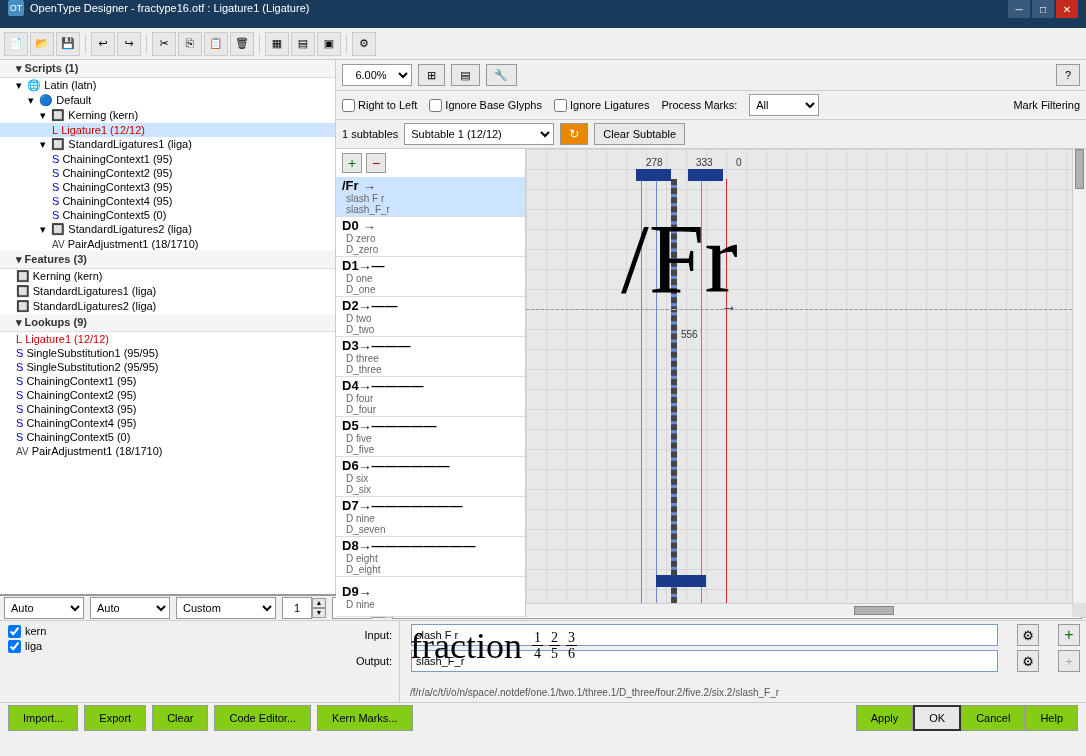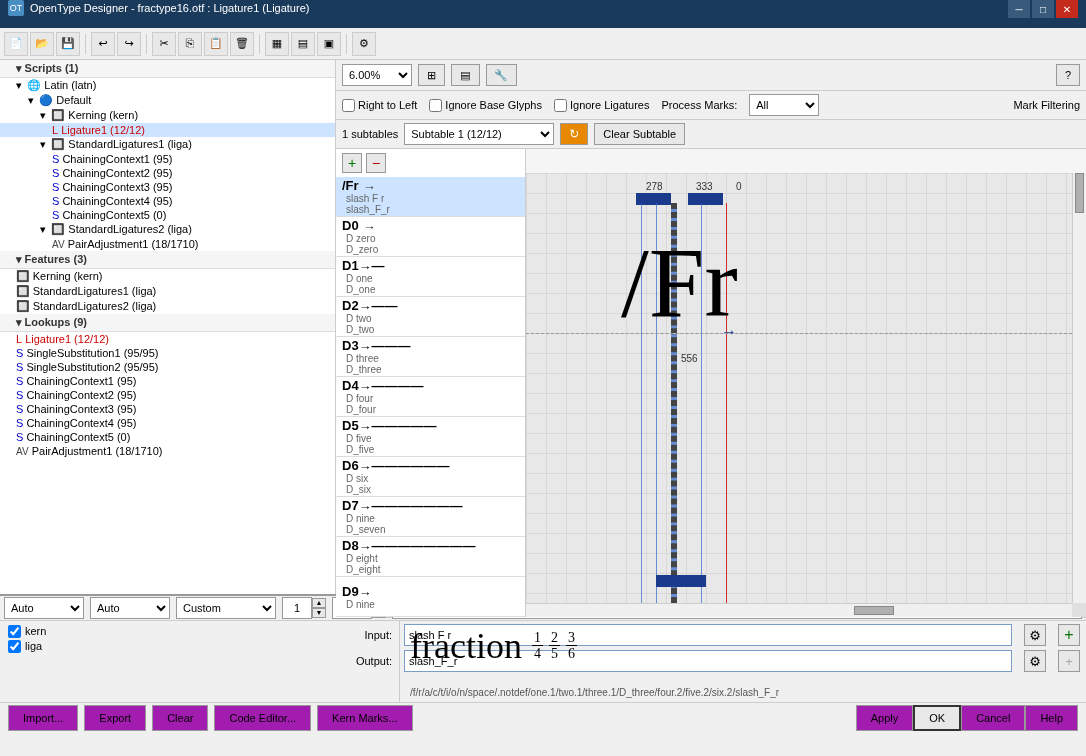--- a/index.html
+++ b/index.html
@@ -43,44 +43,44 @@
     
     #rp-subtable { background: #f0f0f0; padding: 3px 6px; border-bottom: 1px solid #ccc; display: flex; align-items: center; gap: 6px; }
     
     
     #rp-content { flex: 1; display: flex; }
     
     
     #list-panel { width: 190px; border-right: 1px solid #ccc; background: white; overflow-y: auto; position: relative; }
     
     
-    #canvas-area { flex: 1; background: #e8e8e8; position: relative; overflow: hidden; margin-top: 24px; }
+    #canvas-area { flex: 1; background: #e8e8e8; position: relative; overflow: hidden; }
     
     
     #io-panel { background: #f0f0f0; border-top: 1px solid #ccc; padding: 6px; }
-    .io-row { display: flex; align-items: center; margin-bottom: 4px; gap: 12px; }
+    .io-row { display: flex; align-items: center; margin-bottom: 4px; gap: 19px; }
     .io-label { width: 50px; text-align: right; }
     .io-input { flex: 1; height: 22px; border: 1px solid #7a9cc6; background: white; padding: 2px 4px; font-size: 11px; }
     
     
     #bottom-bar { height: 140px; background: #f0f0f0; border-top: 2px solid #999; display: flex; flex-direction: column; }
     #bottom-top { height: 28px; display: flex; align-items: center; padding: 0 4px; border-bottom: 1px solid #ccc; gap: 6px; }
     #bottom-main { flex: 1; display: flex; }
     #bottom-left { width: 400px; padding: 4px 8px; border-right: 1px solid #ccc; }
     #bottom-right { flex: 1; display: flex; flex-direction: column; justify-content: center; padding: 4px 10px; }
     #bottom-btns { height: 36px; display: flex; align-items: center; justify-content: space-between; padding: 0 8px; border-top: 1px solid #ccc; }
     
     select { height: 22px; border: 1px solid #999; background: white; padding: 0 2px; font-size: 11px; }
     
-    .zoom-select { width: 70px; }
+    .zoom-select { width: 70px; text-align: center; }
     
     
     .action-btn { height: 22px; padding: 0 8px; background: #e8e8e8; border: 1px solid #999; cursor: pointer; font-size: 11px; display: flex; align-items: center; justify-content: center; }
     
-    .bottom-btn { height: 26px; padding: 0 14px; background: #a21caf; border: 1px solid #999; cursor: pointer; font-size: 11px; }
+    .bottom-btn { height: 26px; padding: 0 14px; background: #84cc16; border: 1px solid #999; cursor: pointer; font-size: 11px; }
     .bottom-btn.primary { background: #e8e8e8; border: 2px solid #333; }
     .list-item { height: 40px; border-bottom: 1px solid #ddd; display: flex; flex-direction: column; justify-content: center; padding: 2px 6px; cursor: pointer; position: relative; }
     .list-item.selected { background: #cce4ff; }
     .list-item-top { display: flex; align-items: center; gap: 4px; font-size: 13px; font-weight: bold; }
     .list-item-bot { font-size: 10px; color: #666; padding-left: 4px; }
     .list-arrow { color: #333; }
     
     
     .grid-bg { position: absolute; inset: 0; background-image: linear-gradient(rgba(200,200,200,0.5) 1px, transparent 1px), linear-gradient(90deg, rgba(200,200,200,0.5) 1px, transparent 1px); background-size: 20px 20px; }
     

